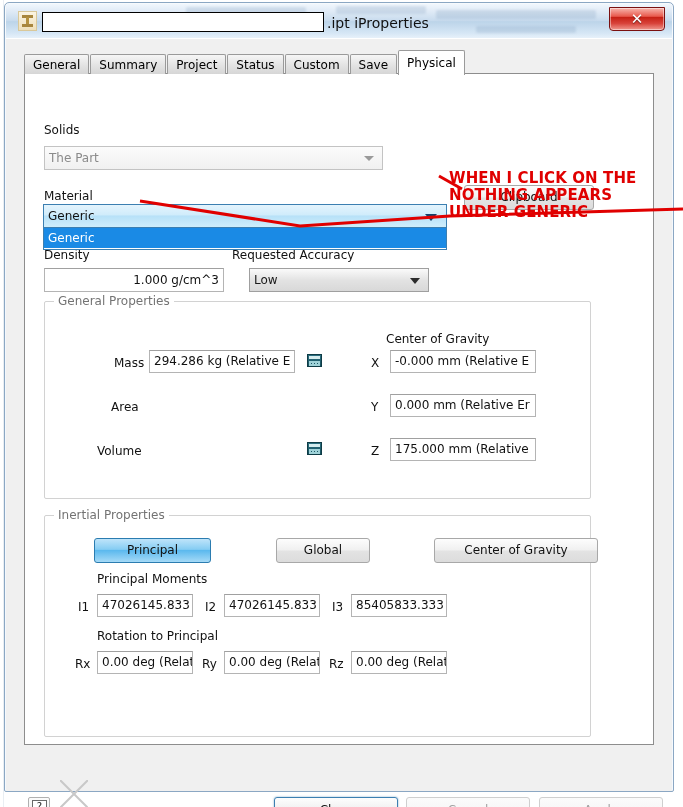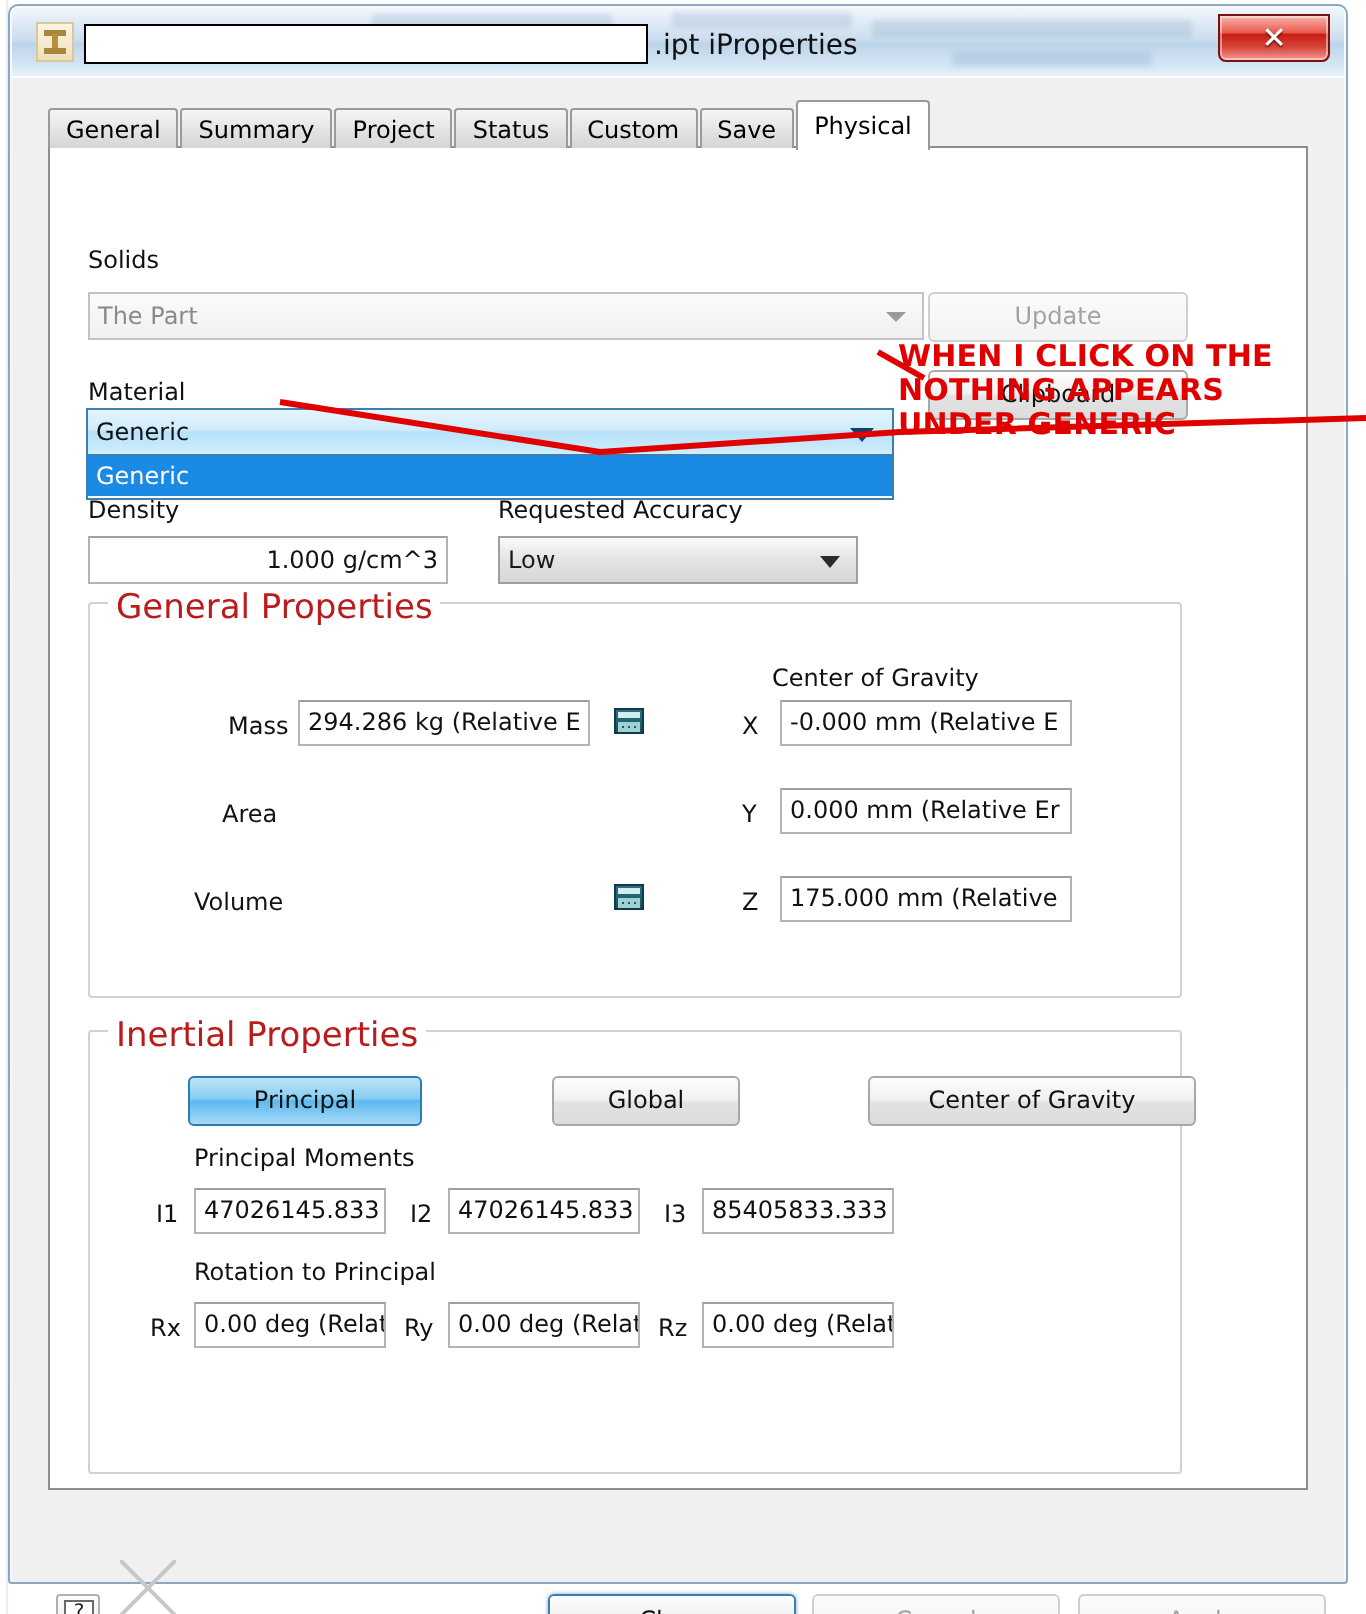--- a/index.html
+++ b/index.html
@@ -357,22 +357,22 @@
     border-radius: 2px;
     box-sizing: border-box;
     background: transparent;
   }
   .groupbox-title {
     position: absolute;
     top: -8px;
     left: 9px;
     background: #ffffff;
     padding: 0 4px;
-    font-size: 17px;
-    color: #b91c1c;
+    font-size: 12px;
+    color: #737373;
     white-space: nowrap;
   }
 
   
   .calc-icon {
     position: absolute;
     width: 15px; height: 13px;
     background: linear-gradient(180deg,#2b6f80 0%, #18525f 100%);
     border: 1px solid #0e3b45;
     box-sizing: border-box;
@@ -491,31 +491,30 @@
         <div class="tab">Status</div>
         <div class="tab">Custom</div>
         <div class="tab">Save</div>
         <div class="tab active">Physical</div>
       </div>
 
       <div id="tabpage">
         <div id="tabpage-inner">
 
           <div class="lbl" style="left:18px;top:48px;">Solids</div>
-          <div class="combo-disabled" style="left:18px;top:71px;width:418px;height:24px;">
+          <div class="combo-disabled" style="left:18px;top:71px;width:339px;height:24px;">
             <span>The Part</span>
             <span class="arrow"></span>
           </div>
-          <div class="btn disabled" style="left:438px;top:71px;width:130px;height:25px;line-height:23px;">Update</div>
 
           <div class="lbl" style="left:18px;top:114px;">Material</div>
           <div class="btn" style="left:438px;top:110px;width:130px;height:25px;line-height:23px;">Clipboard</div>
 
           <div class="lbl" style="left:18px;top:173px;">Density</div>
-          <div class="lbl" style="left:223px;top:173px;">Requested Accuracy</div>
+          <div class="lbl" style="left:206px;top:173px;">Requested Accuracy</div>
 
           <div class="textbox rightal" style="left:18px;top:193px;width:180px;height:24px;line-height:22px;">1.000 g/cm^3</div>
 
           <div class="combo-grey" style="left:223px;top:193px;width:180px;height:24px;">
             <span>Low</span>
             <span class="arrow"></span>
           </div>
 
           <div class="groupbox" style="left:18px;top:226px;width:547px;height:198px;">
             <div class="groupbox-title">General Properties</div>

